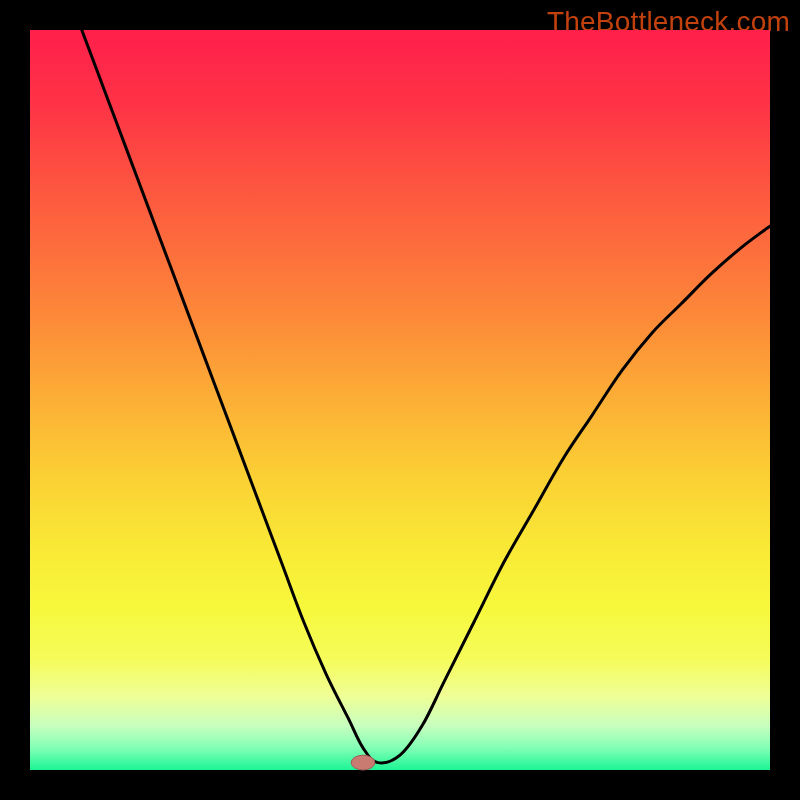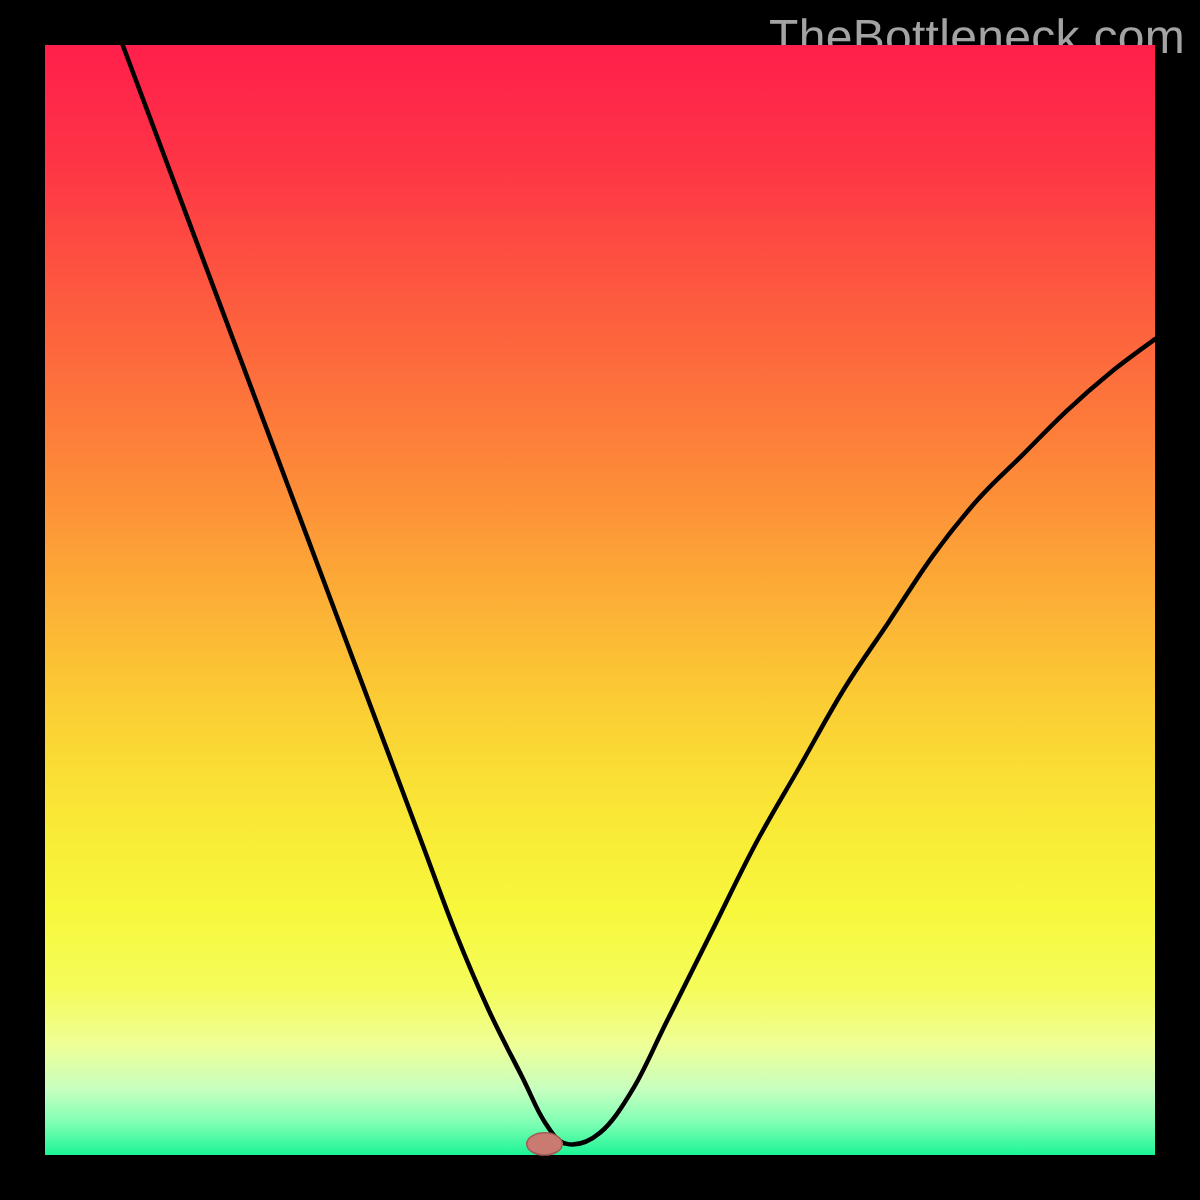--- a/index.html
+++ b/index.html
@@ -19,22 +19,22 @@
     width: 800px;
     height: 800px;
   }
   svg {
     display: block;
   }
   .watermark {
     position: absolute;
     top: 6px;
     right: 10px;
-    color: #a3a3a3;
-    font-size: 32px;
+    color: #c2410c;
+    font-size: 28px;
     font-weight: 400;
     letter-spacing: 0.2px;
     user-select: none;
   }
 </style>
 </head>
 <body>
 
 <div class="watermark">TheBottleneck.com</div>
 

